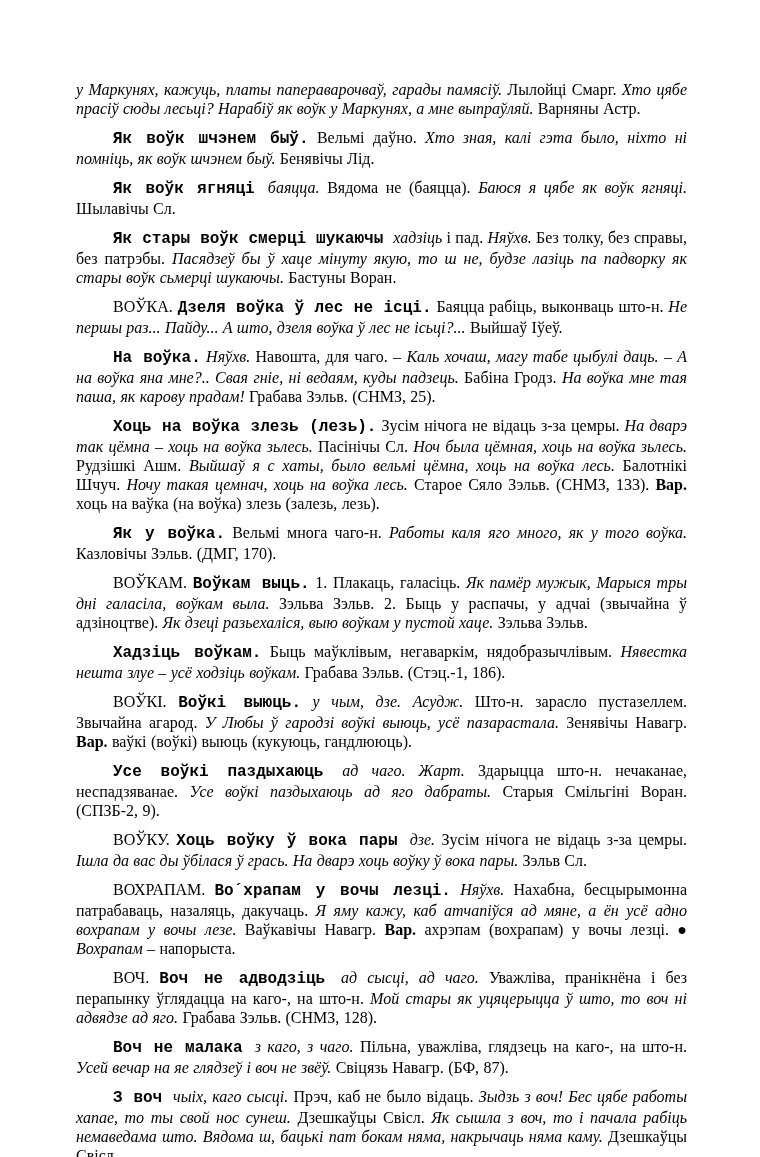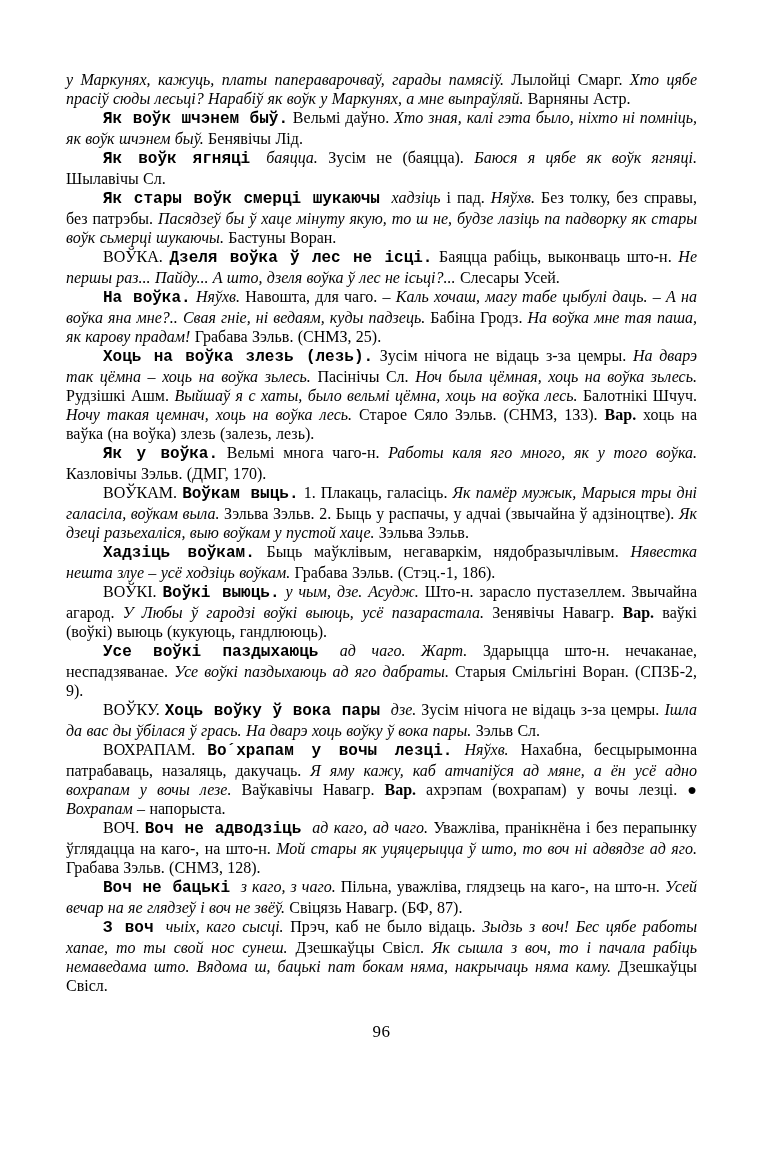--- a/index.html
+++ b/index.html
@@ -14,21 +14,21 @@
     box-sizing: border-box;
     background: #ffffff;
     color: #000000;
     font-family: "Liberation Serif", "DejaVu Serif", serif;
     font-size: 16px;
     line-height: 19px;
     padding: 70px 63px 0 66px;
     overflow: hidden;
   }
   .text-block p {
-    margin: 0;
+    margin: 10px;
     text-align: justify;
     word-spacing: 0.02em;
   }
   .text-block p.indent {
     text-indent: 37px;
   }
   .run-r  { font-style: normal; font-weight: normal; }
   .run-b  { font-weight: bold; font-family: Liberation Mono, monospace; }
   .run-i  { font-style: italic; }
   .run-bi { font-weight: bold; }
@@ -39,30 +39,30 @@
     letter-spacing: 0.5px;
   }
 </style>
 </head>
 <body>
 
 <div class="page">
   <main class="text-block" id="text-block">
       <p class=""><span class="run-i">у Маркунях, кажуць, платы папераварочваў, гарады памясіў.</span><span class="run-r"> Лылойці Смарг. </span><span class="run-i">Хто цябе прасіў сюды лесьці? Нарабіў як воўк у Маркунях, а мне выпраўляй.</span><span class="run-r"> Варняны Астр.</span></p>
       <p class="indent"><span class="run-b">Як воўк шчэнем быў.</span><span class="run-r"> Вельмі даўно. </span><span class="run-i">Хто зная, калі гэта было, ніхто ні помніць, як воўк шчэнем быў.</span><span class="run-r"> Бенявічы Лід.</span></p>
-      <p class="indent"><span class="run-b">Як воўк ягняці </span><span class="run-i">баяцца.</span><span class="run-r"> Зусім не (баяцца). </span><span class="run-i">Баюся я цябе як воўк ягняці.</span><span class="run-r"> Шылавічы Сл.</span></p>
+      <p class="indent"><span class="run-b">Як воўк ягняці </span><span class="run-i">баяцца.</span><span class="run-r"> Вядома не (баяцца). </span><span class="run-i">Баюся я цябе як воўк ягняці.</span><span class="run-r"> Шылавічы Сл.</span></p>
       <p class="indent"><span class="run-b">Як стары воўк смерці шукаючы </span><span class="run-i">хадзіць</span><span class="run-r"> і пад. </span><span class="run-i">Няўхв.</span><span class="run-r"> Без толку, без справы, без патрэбы. </span><span class="run-i">Пасядзеў бы ў хаце мінуту якую, то ш не, будзе лазіць па падворку як стары воўк сьмерці шукаючы.</span><span class="run-r"> Бастуны Воран.</span></p>
-      <p class="indent"><span class="run-r">ВОЎКА. </span><span class="run-b">Дзеля воўка ў лес не ісці.</span><span class="run-r"> Баяцца рабіць, выконваць што-н. </span><span class="run-i">Не першы раз... Пайду... А што, дзеля воўка ў лес не ісьці?...</span><span class="run-r"> Слесары Усей.</span></p>
+      <p class="indent"><span class="run-r">ВОЎКА. </span><span class="run-b">Дзеля воўка ў лес не ісці.</span><span class="run-r"> Баяцца рабіць, выконваць што-н. </span><span class="run-i">Не першы раз... Пайду... А што, дзеля воўка ў лес не ісьці?...</span><span class="run-r"> Выйшаў Іўеў.</span></p>
       <p class="indent"><span class="run-b">На воўка.</span><span class="run-i"> Няўхв.</span><span class="run-r"> Навошта, для чаго. – </span><span class="run-i">Каль хочаш, магу табе цыбулі даць. – А на воўка яна мне?.. Свая гніе, ні ведаям, куды падзець.</span><span class="run-r"> Бабіна Гродз. </span><span class="run-i">На воўка мне тая паша, як карову прадам!</span><span class="run-r"> Грабава Зэльв. (СНМЗ, 25).</span></p>
       <p class="indent"><span class="run-b">Хоць на воўка злезь (лезь).</span><span class="run-r"> Зусім нічога не відаць з-за цемры. </span><span class="run-i">На дварэ так цёмна – хоць на воўка зьлесь.</span><span class="run-r"> Пасінічы Сл. </span><span class="run-i">Ноч была цёмная, хоць на воўка зьлесь.</span><span class="run-r"> Рудзішкі Ашм. </span><span class="run-i">Выйшаў я с хаты, было вельмі цёмна, хоць на воўка лесь.</span><span class="run-r"> Балотнікі Шчуч. </span><span class="run-i">Ночу такая цемнач, хоць на воўка лесь.</span><span class="run-r"> Старое Сяло Зэльв. (СНМЗ, 133). </span><span class="run-bi">Вар.</span><span class="run-r"> хоць на ваўка (на воўка) злезь (залезь, лезь).</span></p>
       <p class="indent"><span class="run-b">Як у воўка.</span><span class="run-r"> Вельмі многа чаго-н. </span><span class="run-i">Работы каля яго много, як у того воўка.</span><span class="run-r"> Казловічы Зэльв. (ДМГ, 170).</span></p>
       <p class="indent"><span class="run-r">ВОЎКАМ. </span><span class="run-b">Воўкам выць.</span><span class="run-r"> 1. Плакаць, галасіць. </span><span class="run-i">Як памёр мужык, Марыся тры дні галасіла, воўкам выла.</span><span class="run-r"> Зэльва Зэльв. 2. Быць у распачы, у адчаі (звычайна ў адзіноцтве). </span><span class="run-i">Як дзеці разьехаліся, выю воўкам у пустой хаце.</span><span class="run-r"> Зэльва Зэльв.</span></p>
       <p class="indent"><span class="run-b">Хадзіць воўкам.</span><span class="run-r"> Быць маўклівым, негаваркім, нядобразычлівым. </span><span class="run-i">Нявестка нешта злуе – усё ходзіць воўкам.</span><span class="run-r"> Грабава Зэльв. (Стэц.-1, 186).</span></p>
       <p class="indent"><span class="run-r">ВОЎКІ. </span><span class="run-b">Воўкі выюць.</span><span class="run-i"> у чым, дзе. Асудж.</span><span class="run-r"> Што-н. зарасло пустазеллем. Звычайна агарод. </span><span class="run-i">У Любы ў гародзі воўкі выюць, усё пазарастала.</span><span class="run-r"> Зенявічы Навагр. </span><span class="run-bi">Вар.</span><span class="run-r"> ваўкі (воўкі) выюць (кукуюць, гандлююць).</span></p>
       <p class="indent"><span class="run-b">Усе воўкі паздыхаюць </span><span class="run-i">ад чаго. Жарт.</span><span class="run-r"> Здарыцца што-н. нечаканае, неспадзяванае. </span><span class="run-i">Усе воўкі паздыхаюць ад яго дабраты.</span><span class="run-r"> Старыя Смільгіні Воран. (СПЗБ-2, 9).</span></p>
       <p class="indent"><span class="run-r">ВОЎКУ. </span><span class="run-b">Хоць воўку ў вока пары </span><span class="run-i">дзе.</span><span class="run-r"> Зусім нічога не відаць з-за цемры. </span><span class="run-i">Ішла да вас ды ўбілася ў грась. На дварэ хоць воўку ў вока пары.</span><span class="run-r"> Зэльв Сл.</span></p>
       <p class="indent"><span class="run-r">ВОХРАПАМ. </span><span class="run-b">Во´храпам у вочы лезці.</span><span class="run-i"> Няўхв.</span><span class="run-r"> Нахабна, бесцырымонна патрабаваць, назаляць, дакучаць. </span><span class="run-i">Я яму кажу, каб атчапіўся ад мяне, а ён усё адно вохрапам у вочы лезе.</span><span class="run-r"> Ваўкавічы Навагр. </span><span class="run-bi">Вар.</span><span class="run-r"> ахрэпам (вохрапам) у вочы лезці. ● </span><span class="run-i">Вохрапам</span><span class="run-r"> – напорыста.</span></p>
-      <p class="indent"><span class="run-r">ВОЧ. </span><span class="run-b">Воч не адводзіць </span><span class="run-i">ад каго, ад чаго.</span><span class="run-r"> Уважліва, пранікнёна і без перапынку ўглядацца на каго-, на што-н. </span><span class="run-i">Мой стары як уцяцерыцца ў што, то воч ні адвядзе ад яго.</span><span class="run-r"> Грабава Зэльв. (СНМЗ, 128).</span></p>
-      <p class="indent"><span class="run-b">Воч не бацькі </span><span class="run-i">з каго, з чаго.</span><span class="run-r"> Пільна, уважліва, глядзець на каго-, на што-н. </span><span class="run-i">Усей вечар на яе глядзеў і воч не звёў.</span><span class="run-r"> Свіцязь Навагр. (БФ, 87).</span></p>
+      <p class="indent"><span class="run-r">ВОЧ. </span><span class="run-b">Воч не адводзіць </span><span class="run-i">ад сысці, ад чаго.</span><span class="run-r"> Уважліва, пранікнёна і без перапынку ўглядацца на каго-, на што-н. </span><span class="run-i">Мой стары як уцяцерыцца ў што, то воч ні адвядзе ад яго.</span><span class="run-r"> Грабава Зэльв. (СНМЗ, 128).</span></p>
+      <p class="indent"><span class="run-b">Воч не малака </span><span class="run-i">з каго, з чаго.</span><span class="run-r"> Пільна, уважліва, глядзець на каго-, на што-н. </span><span class="run-i">Усей вечар на яе глядзеў і воч не звёў.</span><span class="run-r"> Свіцязь Навагр. (БФ, 87).</span></p>
       <p class="indent"><span class="run-b">З воч </span><span class="run-i">чыіх, каго сысці.</span><span class="run-r"> Прэч, каб не было відаць. </span><span class="run-i">Зыдзь з воч! Бес цябе работы хапае, то ты свой нос сунеш.</span><span class="run-r"> Дзешкаўцы Свісл. </span><span class="run-i">Як сышла з воч, то і пачала рабіць немаведама што. Вядома ш, бацькі пат бокам няма, накрычаць няма каму.</span><span class="run-r"> Дзешкаўцы Свісл.</span></p>
     </main>
   <div class="page-number">96</div>
 </div>
 
 </body></html>

